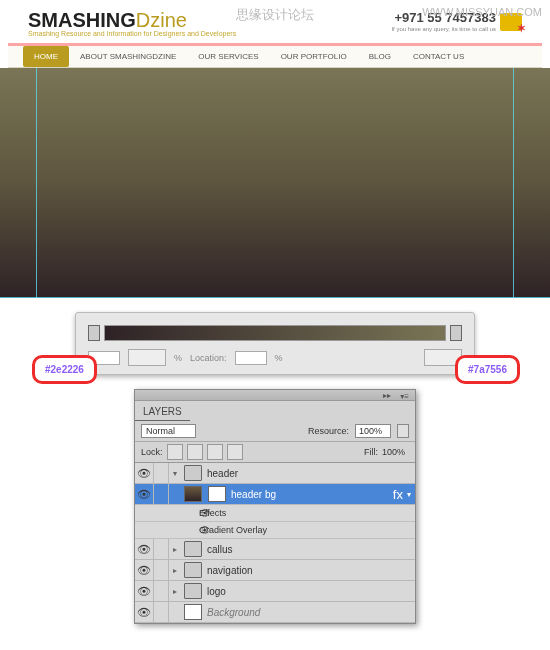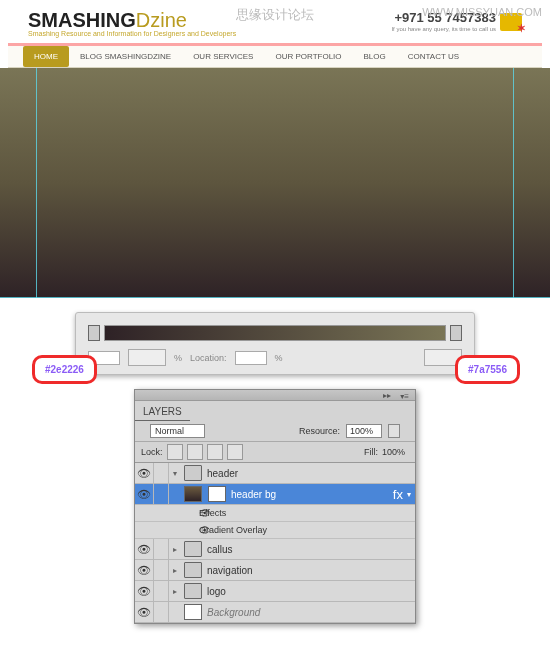--- a/index.html
+++ b/index.html
@@ -37,21 +37,21 @@
 .grad-row .btn-s{width:36px;height:15px;background:#eee;border:1px solid #aaa;display:inline-block}
 .hex-bubble{position:absolute;background:#fff;border:3px solid #ef2a2a;border-radius:10px;padding:6px 10px;font-size:10px;color:#8b5cf6;font-weight:bold}
 .hex-left{left:-44px;top:42px}
 .hex-right{right:-46px;top:42px}
 
 .layers-block{margin:14px auto 0;width:280px;background:#d4d4d4;border:1px solid #888;box-shadow:2px 2px 6px rgba(0,0,0,.4)}
 .panel-top{height:10px;background:linear-gradient(#c6c6c6,#b5b5b5);border-bottom:1px solid #999;position:relative}
 .panel-top .dots{position:absolute;right:6px;top:2px;font-size:8px;color:#555}
 .panel-top .arrows{position:absolute;right:24px;top:1px;font-size:8px;color:#555}
 .panel-tab{font-size:10px;padding:3px 8px;color:#444;background:#d4d4d4;display:inline-block;border-bottom:1px solid #666}
-.panel-ctrl{display:flex;align-items:center;gap:6px;padding:3px 15px;font-size:9px;color:#333}
+.panel-ctrl{display:flex;align-items:center;gap:6px;padding:3px 6px;font-size:9px;color:#333}
 .panel-ctrl .sel{background:#fff;border:1px solid #888;padding:1px 20px 1px 4px;font-size:9px}
 .panel-ctrl .num{background:#fff;border:1px solid #888;padding:1px 3px;font-size:9px;width:28px;display:inline-block}
 .panel-ctrl .step{width:10px;height:12px;background:#e0e0e0;border:1px solid #888;display:inline-block}
 .lock-row{display:flex;align-items:center;gap:4px;padding:2px 6px;font-size:9px;color:#333;border-top:1px solid #aaa;border-bottom:1px solid #999}
 .lock-row .ic{width:14px;height:14px;background:#e2e2e2;border:1px solid #999;display:inline-block}
 .layer-list{background:#d9d9d9}
 .layer{display:flex;align-items:center;font-size:10px;color:#333;border-bottom:1px solid #b8b8b8;min-height:20px}
 .eye{width:18px;text-align:center;font-size:11px;color:#333}
 .link-cell{width:14px;border-left:1px solid #b8b8b8;border-right:1px solid #b8b8b8;height:20px}
 .disclose{width:12px;text-align:center;color:#666;font-size:8px}
@@ -90,21 +90,21 @@
           <div class="phone-sub">If you have any query, its time to call us</div>
         </div>
         <div class="badge">
             <span class="x">✶</span>
           </div>
       </div>
     </div>
     <div class="nav-wrap">
       <div class="nav">
         <div class="nav-item active">HOME</div>
-        <div class="nav-item">BLOG SMASHINGDZINE</div>
+        <div class="nav-item">ABOUT SMASHINGDZINE</div>
         <div class="nav-item">OUR SERVICES</div>
         <div class="nav-item">OUR PORTFOLIO</div>
         <div class="nav-item">BLOG</div>
         <div class="nav-item">CONTACT US</div>
       </div>
     </div>
   </div>
   <div class="hero">
     <div class="guide-v" style="left:36px"></div>
     <div class="guide-v" style="right:36px"></div>

